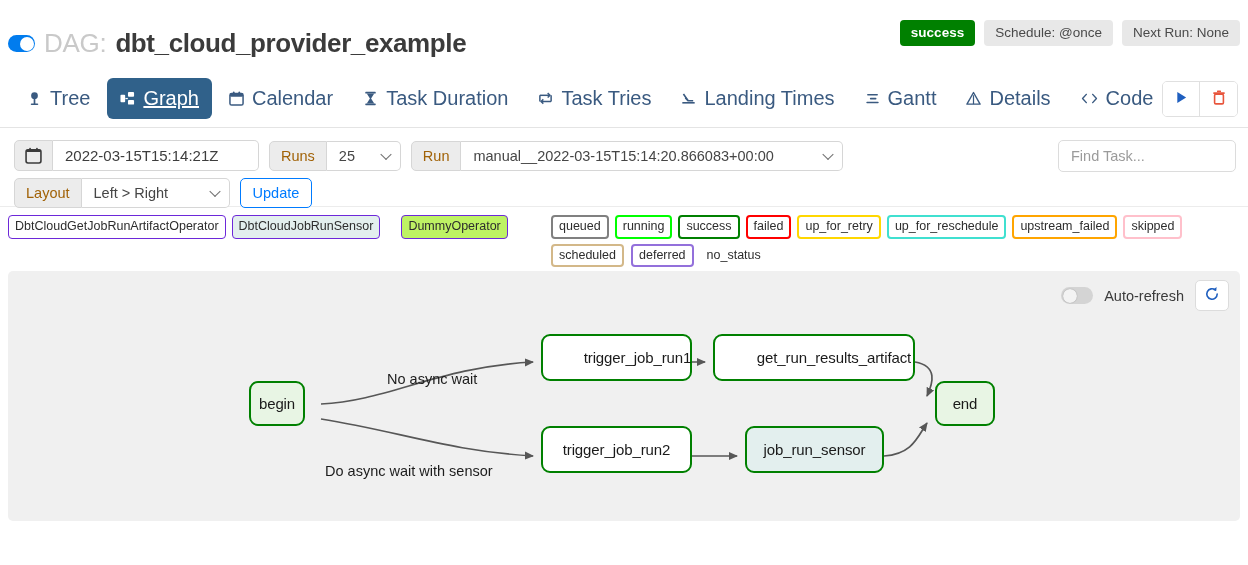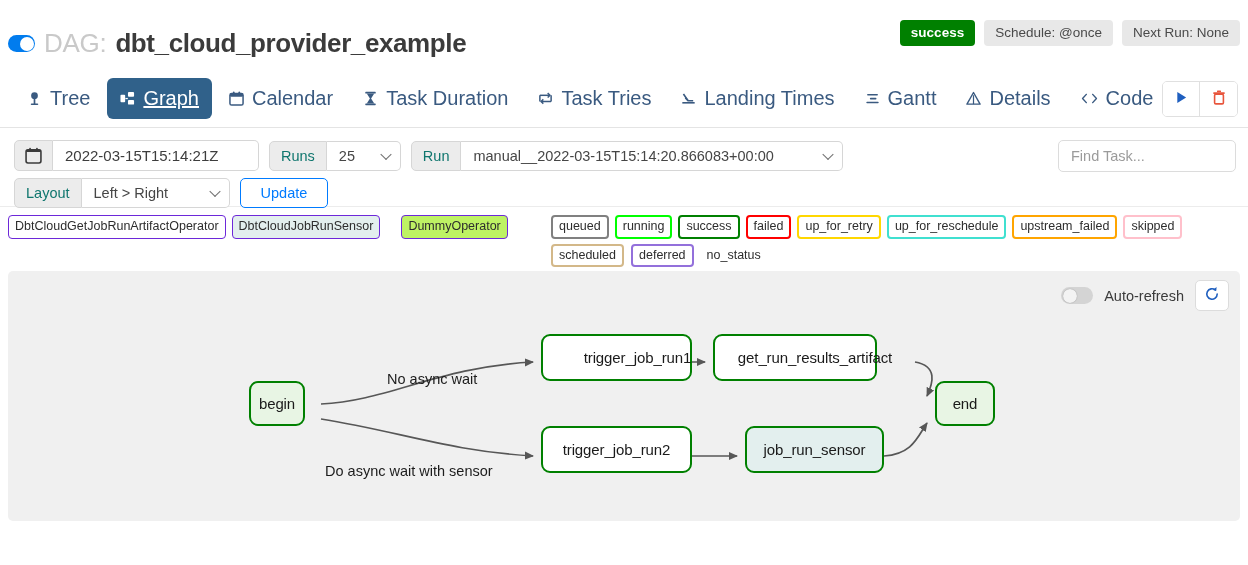--- a/index.html
+++ b/index.html
@@ -129,21 +129,21 @@
   .form-row { display: flex; align-items: center; }
   .form-row + .form-row { margin-top: 7px; }
   .igroup { display: flex; align-items: stretch; }
   .igroup > * { border-radius: 0; }
   .igroup > *:first-child { border-top-left-radius: 5px; border-bottom-left-radius: 5px; }
   .igroup > *:last-child { border-top-right-radius: 5px; border-bottom-right-radius: 5px; }
   .addon {
     background: #ececec;
     border: 1px solid #d6d6d6;
     font-size: 14.5px;
-    color: #0f766e;
+    color: #a16207;
     padding: 6px 11px;
     display: flex; align-items: center;
     white-space: nowrap;
   }
   .addon.icon-addon { padding: 6px 10px; }
   .ctrl {
     background: #ffffff;
     border: 1px solid #d6d6d6;
     border-left: none;
     font-size: 14.5px;
@@ -169,21 +169,21 @@
   #datetime-value { min-width: 206px; font-size: 15px; color: #3d3d3d; }
   #runs-select { min-width: 74px; }
   #run-select { min-width: 382px; }
   #layout-select { min-width: 148px; }
   .btn-update {
     margin-left: 10px;
     background: #ffffff;
     border: 1px solid #007bff;
     color: #007bff;
     font-size: 14.5px;
-    padding: 6px 20px;
+    padding: 6px 12px;
     border-radius: 5px;
     cursor: pointer;
     font-family: "Liberation Sans", sans-serif;
   }
   .find-task {
     position: absolute;
     right: 12px; top: 160px;
     top: 12px;
     width: 178px;
     border: 1px solid #dcdcdc;
@@ -537,21 +537,21 @@
   </svg>
 
   <div class="node dummy" style="left:241px; top:110px; width:56px; height:45px;border-radius:9px;">
     <span>begin</span>
   </div>
 
   <div class="node" style="left:533px; top:63px; width:151px; height:47px;padding-left:42px;">
     <span>trigger_job_run1</span>
   </div>
 
-  <div class="node" style="left:705px; top:63px; width:164px; height:47px;padding-left:40px;">
+  <div class="node" style="left:705px; top:63px; width:202px; height:47px;padding-left:40px;">
     <span>get_run_results_artifact</span>
   </div>
 
   <div class="node" style="left:533px; top:155px; width:151px; height:47px;">
     <span>trigger_job_run2</span>
   </div>
 
   <div class="node sensor" style="left:737px; top:155px; width:139px; height:47px;">
     <span>job_run_sensor</span>
   </div>

